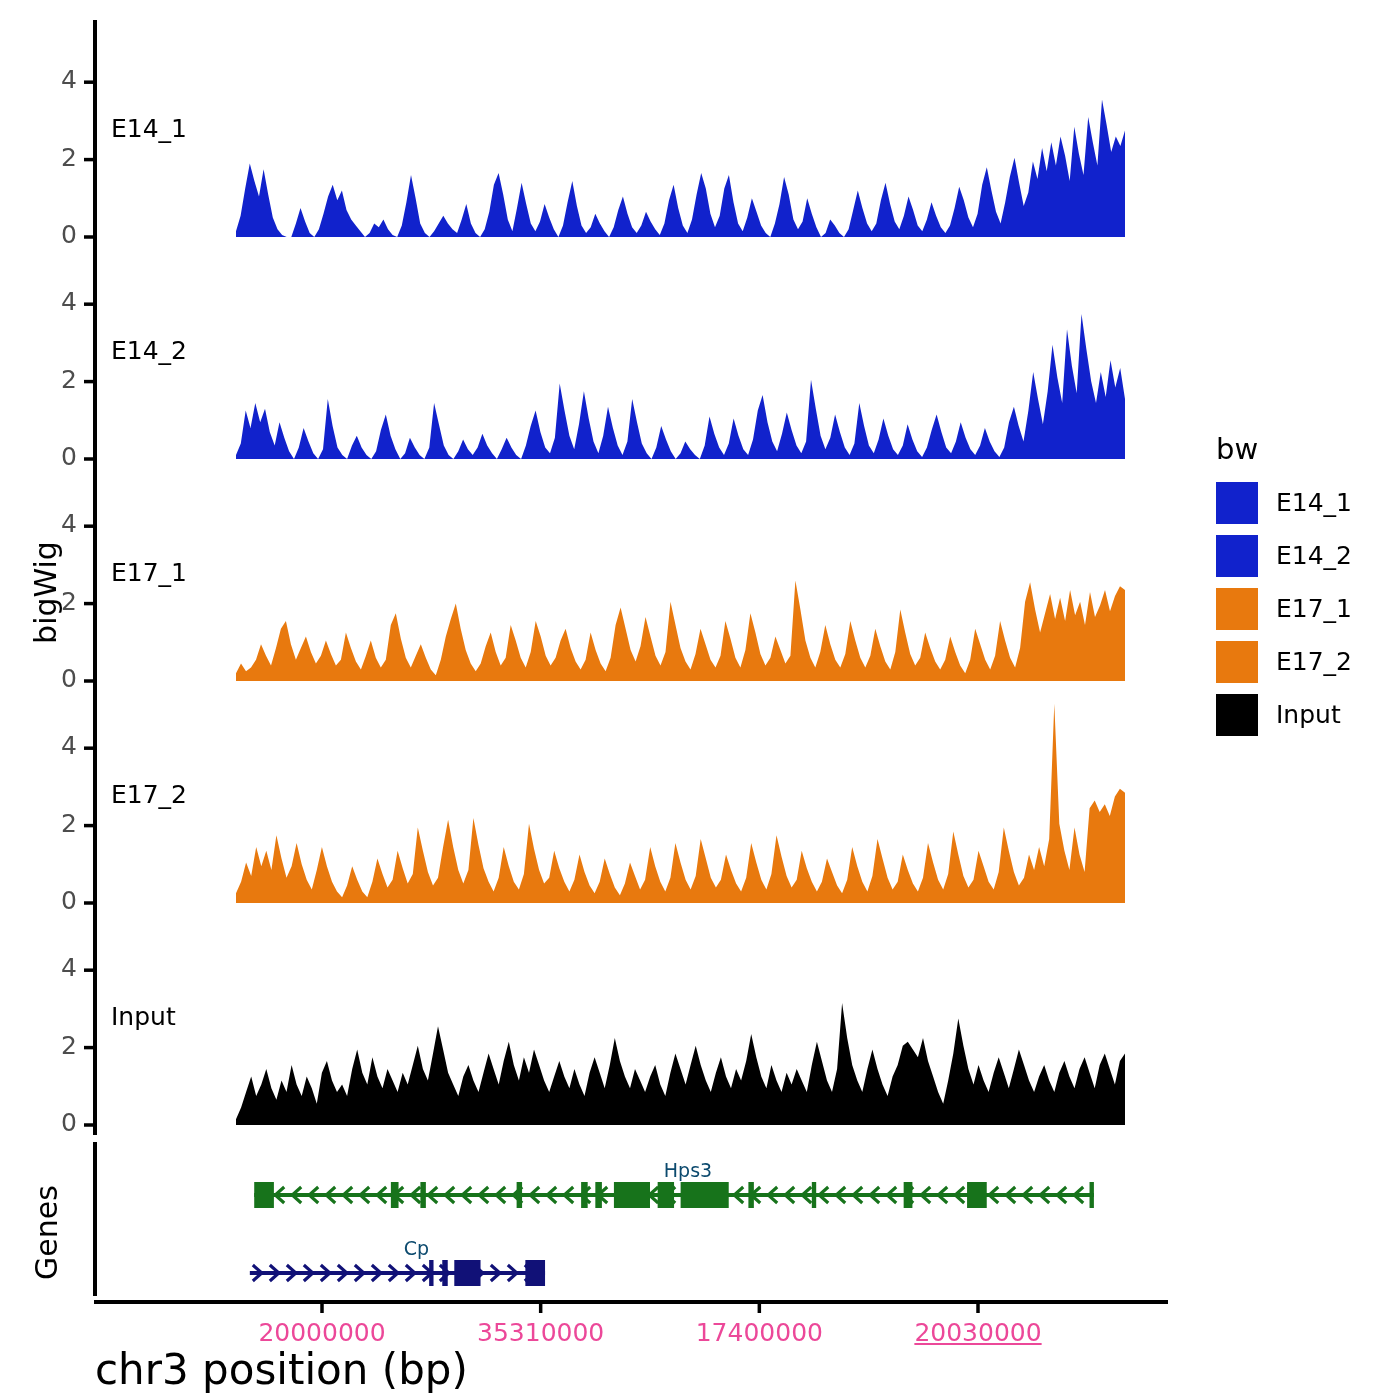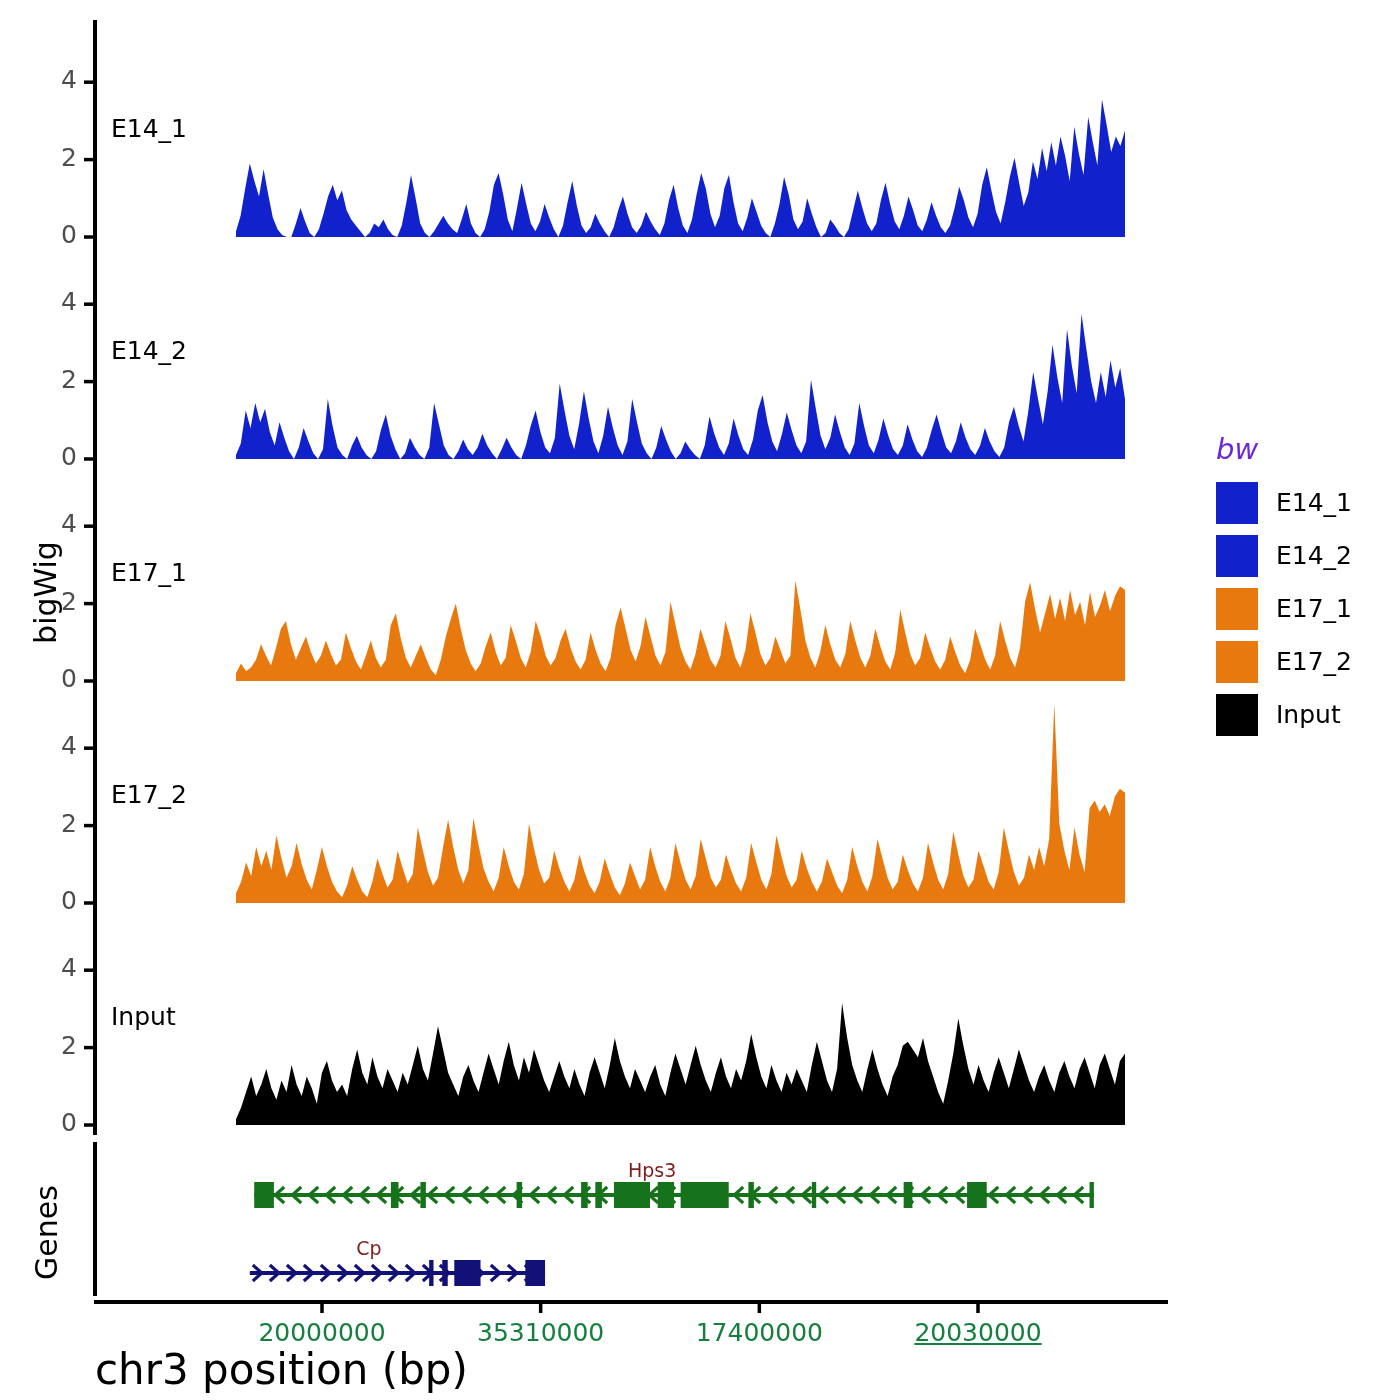--- a/index.html
+++ b/index.html
@@ -27,53 +27,52 @@
   .tick-label {
     position: absolute;
     font-size: 25px;
     color: #4d4d4d;
     text-align: right;
     white-space: nowrap;
   }
   .xtick-label {
     position: absolute;
     font-size: 25px;
-    color: #15803d;
+    color: #ec4899;
     text-align: center;
     white-space: nowrap;
   }
   .panel-label {
     position: absolute;
     font-size: 25px;
     color: #000000;
     white-space: nowrap;
   }
   .legend-title {
     position: absolute;
     font-size: 29px;
-    color: #6d28d9;
-    white-space: nowrap;
-    font-style: italic;
+    color: #000000;
+    white-space: nowrap;
   }
   .legend-label {
     position: absolute;
     font-size: 25px;
     color: #000000;
     white-space: nowrap;
   }
   .legend-swatch {
     position: absolute;
     width: 42px; height: 42px;
   }
   .gene-name {
     position: absolute;
     font-size: 19px;
-    color: #7f1d1d;
-    white-space: nowrap;
-    text-align: center;
+    color: #0c4a6e;
+    white-space: nowrap;
+    text-align: right;
   }
   svg { position: absolute; left: 0; top: 0; overflow: visible; }
 </style>
 </head>
 <body>
 
 <div id="root">
 
   <div class="axis-title y-rot" id="ytitle" style="left: -35px; top: 575px; width: 160px; text-align: center;">bigWig</div>
   <div class="axis-title y-rot" id="genestitle" style="left: -24px; top: 1215px; width: 140px; text-align: center;">Genes</div>

